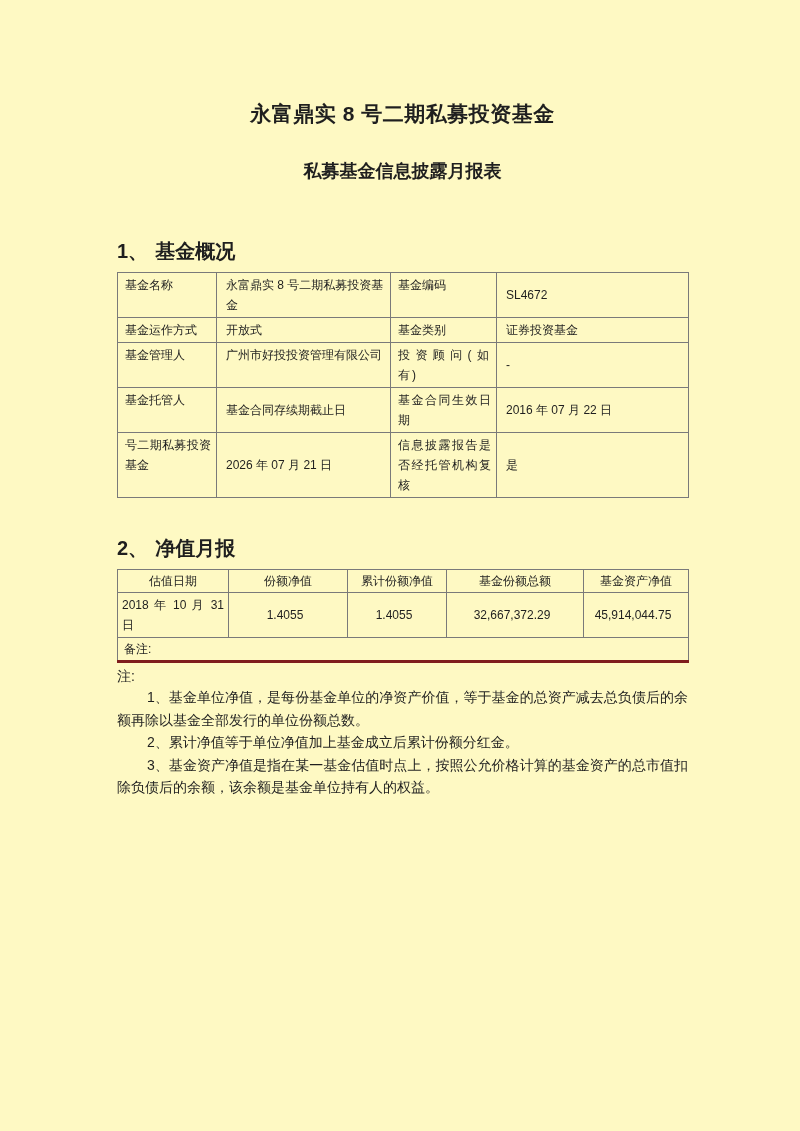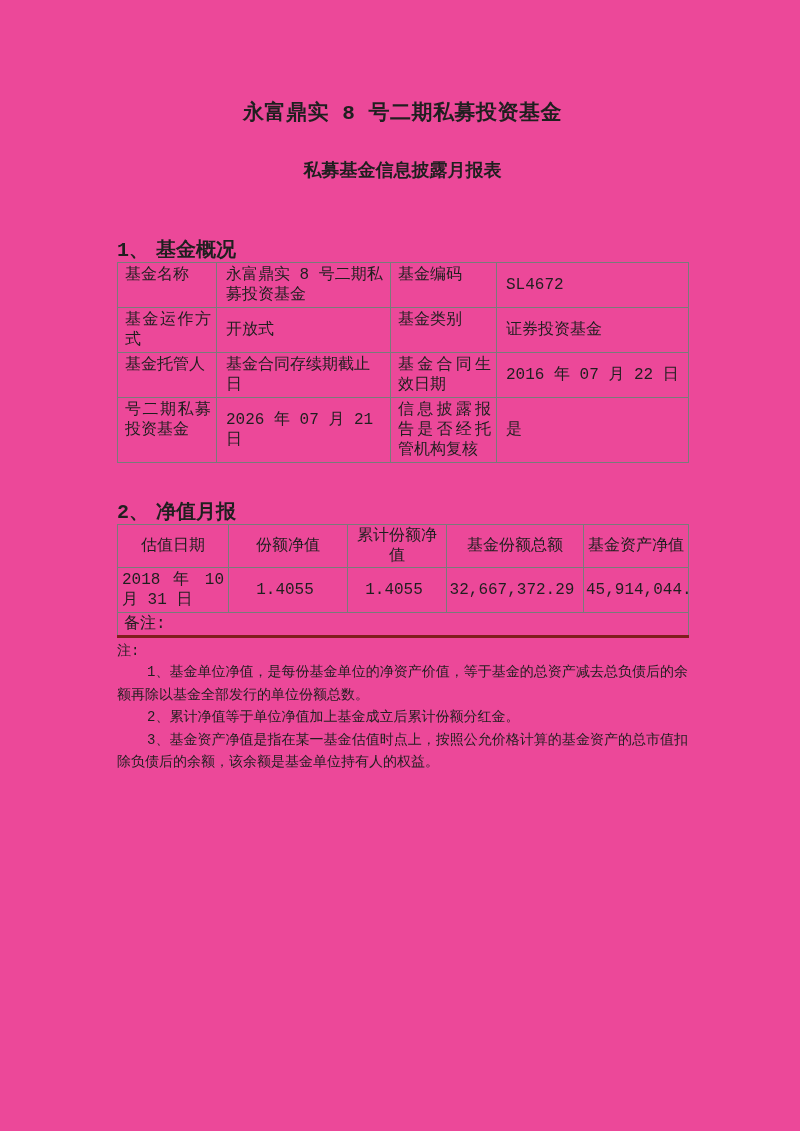--- a/index.html
+++ b/index.html
@@ -1,22 +1,22 @@
 <!DOCTYPE html>
 <html><head>
 <meta charset="utf-8">
 <style>
   * { margin: 0; padding: 0; box-sizing: border-box; }
   html, body { background: #ffffff; }
   .page {
     position: relative;
     width: 800px;
     height: 1131px;
-    background: #ec4899;
-    font-family: Liberation Mono, monospace;
+    background: #fef9c3;
+    font-family: Liberation Sans, sans-serif;
     color: #1f1f1f;
     overflow: hidden;
   }
   .content {
     width: 571px;
     margin-left: 117px;
     padding-top: 101px;
   }
   .doc-title {
     font-size: 21px;
@@ -37,21 +37,22 @@
     font-weight: bold;
     line-height: 22px;
   }
   .section-heading .sec-no { margin-right: 7px; }
   .h1 { margin-top: 60px; }
   .h2 { margin-top: 39px; }
   table {
     border-collapse: collapse;
     table-layout: fixed;
     width: 571px;
-    font-size: 16px;
+    margin-top: 10px;
+    font-size: 12px;
     line-height: 20px;
   }
   td, th {
     border: 1px solid #7a7a7a;
     font-weight: normal;
     overflow: hidden;
   }
   
   .t1 col.c1 { width: 99px; }
   .t1 col.c2 { width: 174px; }
@@ -131,20 +132,26 @@
         <td class="val topfill">永富鼎实 8 号二期私募投资基金</td>
         <td class="lbl">基金编码</td>
         <td class="val">SL4672</td>
       </tr>
       <tr class="r2">
         <td class="lbl">基金运作方式</td>
         <td class="val">开放式</td>
         <td class="lbl">基金类别</td>
         <td class="val">证券投资基金</td>
       </tr>
+      <tr class="r3">
+        <td class="lbl">基金管理人</td>
+        <td class="val topfill">广州市好投投资管理有限公司</td>
+        <td class="lbl ls2">投资顾问(如有)</td>
+        <td class="val">-</td>
+      </tr>
       <tr class="r4">
         <td class="lbl">基金托管人</td>
         <td class="val">基金合同存续期截止日</td>
         <td class="lbl">基金合同生效日期</td>
         <td class="val">2016 年 07 月 22 日</td>
       </tr>
       <tr class="r5">
         <td class="lbl">号二期私募投资基金</td>
         <td class="val">2026 年 07 月 21 日</td>
         <td class="lbl">信息披露报告是否经托管机构复核</td>

